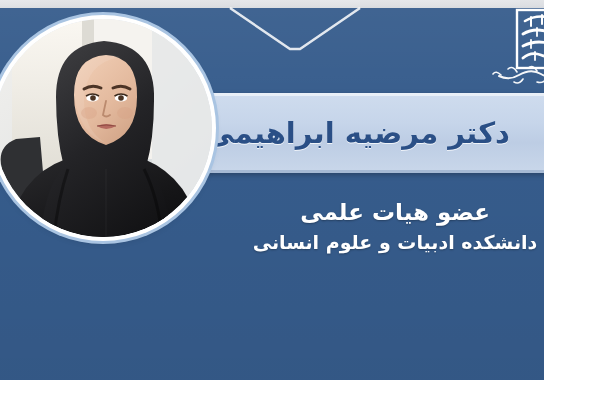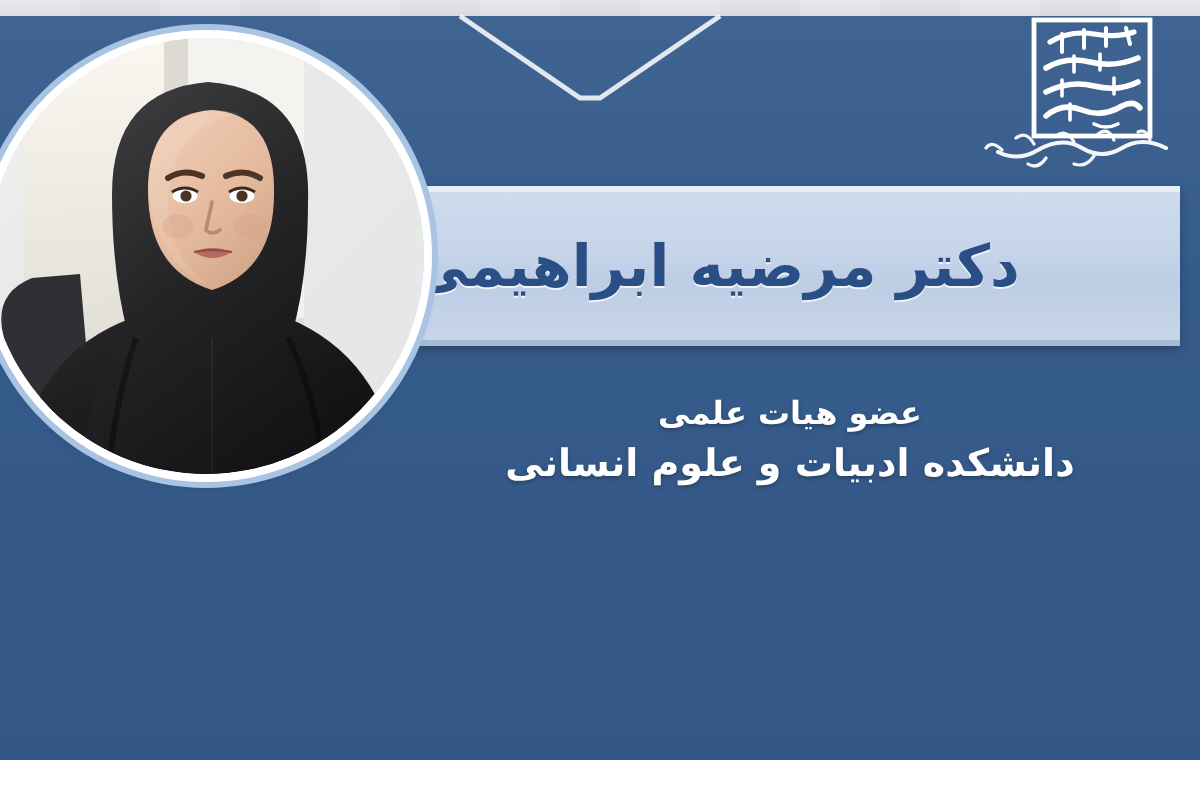--- a/index.html
+++ b/index.html
@@ -1,18 +1,18 @@
 <!DOCTYPE html>
 <html><head>
 <meta charset="utf-8">
 <style>
   html,body{margin:0;padding:0;background:#ffffff;}
   body{width:600px;height:400px;overflow:hidden;font-family:"DejaVu Sans","Liberation Sans",sans-serif;}
 
-  #card{position:relative;width:600px;height:400px;background:#ffffff;overflow:hidden;}
+  #card{position:relative;width:544px;height:400px;background:#ffffff;overflow:hidden;}
 
   
   .top-strip{position:absolute;left:0;top:0;width:600px;height:8px;
     background:linear-gradient(180deg,#e9eaec 0%,#dfe1e4 60%,#d3d6da 100%);}
 
   
   .blue-panel{position:absolute;left:0;top:8px;width:600px;height:372px;
     background:#365c8c;
     -webkit-clip-path:polygon(0 0,230 0,290 47,300 47,360 0,600 0,600 372,0 372);
     clip-path:polygon(0 0,230 0,290 47,300 47,360 0,600 0,600 372,0 372);}
@@ -49,21 +49,21 @@
   
   .portrait{position:absolute;left:-6px;top:19px;width:218px;height:218px;border-radius:50%;
     background:#e8eef6;overflow:hidden;
     box-shadow:0 0 0 4px #ffffff,0 0 0 7px #a9c4e2,0 3px 8px rgba(0,0,0,.35);}
   .portrait svg{display:block;width:218px;height:218px;}
 
   
   .subtitle{position:absolute;left:200px;top:196px;width:390px;
     direction:rtl;text-align:center;color:#ffffff;font-weight:bold;line-height:1.42;
     text-shadow:0 1px 2px rgba(0,0,0,.28);}
-  .subtitle .l1{font-size:16px;display:block;}
+  .subtitle .l1{font-size:23px;display:block;}
   .subtitle .l2{font-size:19px;display:block;}
 
   
   .logo{position:absolute;left:487px;top:8px;width:104px;height:84px;}
   .logo svg{display:block;}
 
   
   .bg-texture{position:absolute;left:0;top:0;width:600px;height:8px;opacity:.5;
     background:repeating-linear-gradient(90deg,#e4e6e9 0px,#e4e6e9 40px,#dcdee2 40px,#dcdee2 80px);}
 </style>

